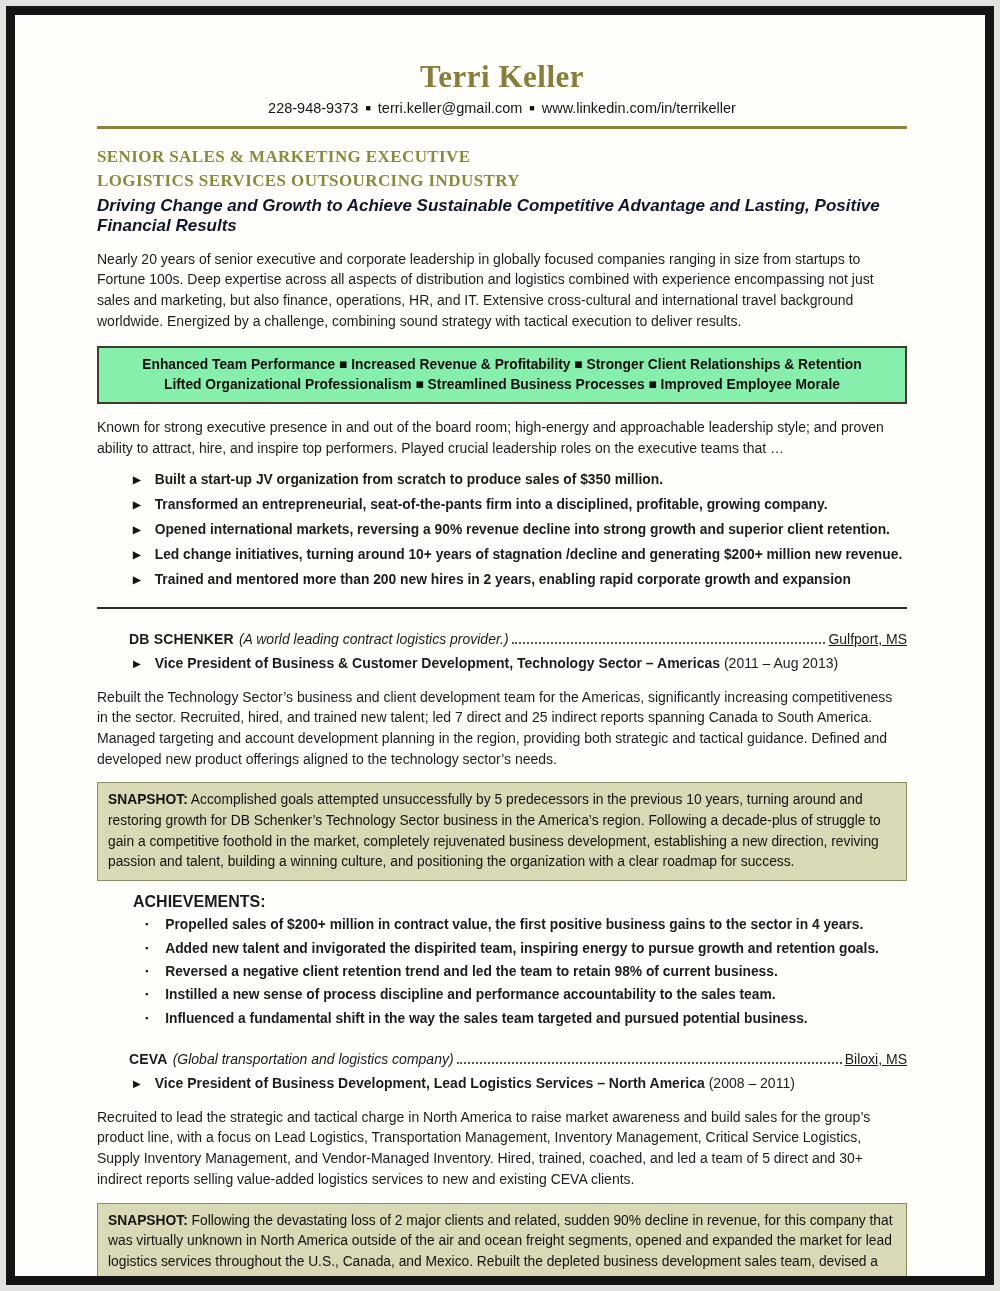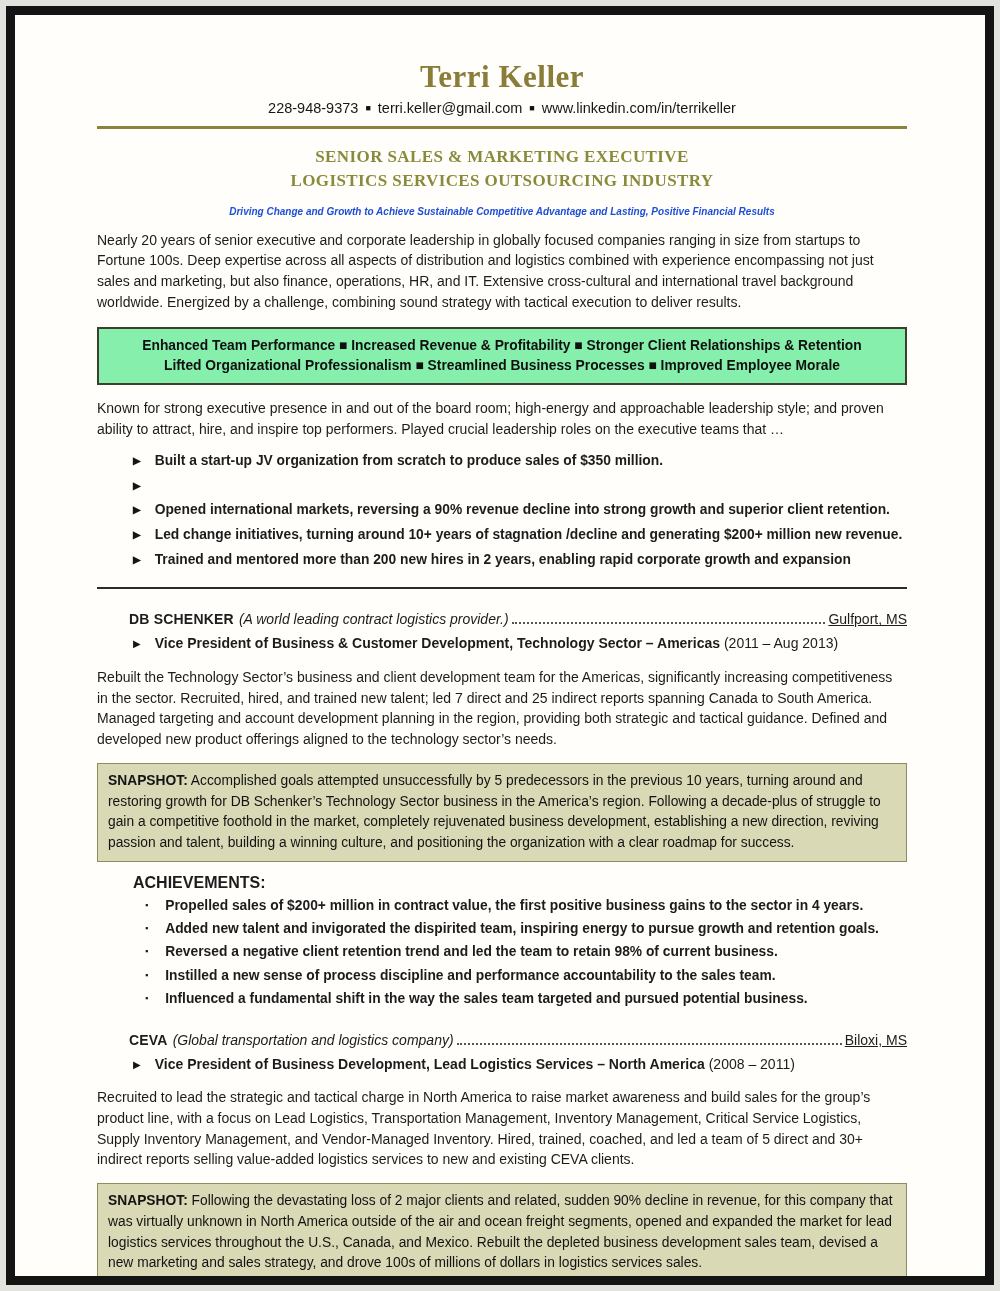--- a/index.html
+++ b/index.html
@@ -32,35 +32,35 @@
     font-size: 31px;
     font-weight: bold;
     color: #8a7d38;
     letter-spacing: .5px;
   }
   .header-line { font-size: 14.5px; margin-top: 5px; color: #171717; }
   .sep { font-size: 9px; vertical-align: 2px; padding: 0 7px; color: #111; }
   .rule-accent { height: 3px; background: #8a8339; margin-top: 10px; }
 
   
-  .headline { text-align: center; margin-top: 16px; }
+  .headline { margin-top: 16px; }
   .headline-title {
     font-family: "Liberation Serif", serif;
     font-weight: bold;
     font-size: 17px;
     color: #8a8a3c;
     letter-spacing: .4px;
     line-height: 1.4;
   }
   .tagline {
-    font-size: 10px;
+    font-size: 17px;
     font-style: italic;
     font-weight: bold;
-    color: #1d4ed8;
-    margin-top: 13px;
+    color: #0f172a;
+    margin-top: 3px;
   }
 
   .para { font-size: 14px; line-height: 1.48; margin-top: 13px; }
 
   
   .keywords {
     border: 2px solid #3e3e2d;
     background: #86efac;
     margin-top: 15px;
     padding: 7px 6px;
@@ -148,20 +148,21 @@
 
     <div class="para">Known for strong executive presence in and out of the board room; high-energy and approachable leadership style; and proven ability to attract, hire, and inspire top performers. Played crucial leadership roles on the executive teams that …</div>
 
     <div class="abullets">
       <div class="abullet">
         <span class="arrow">▶</span>
         <span>Built a start-up JV organization from scratch to produce sales of $350 million.</span>
       </div>
       <div class="abullet">
         <span class="arrow">▶</span>
+        <span>Transformed an entrepreneurial, seat-of-the-pants firm into a disciplined, profitable, growing company.</span>
       </div>
       <div class="abullet">
         <span class="arrow">▶</span>
         <span>Opened international markets, reversing a 90% revenue decline into strong growth and superior client retention.</span>
       </div>
       <div class="abullet">
         <span class="arrow">▶</span>
         <span>Led change initiatives, turning around 10+ years of stagnation /decline and generating $200+ million new revenue.</span>
       </div>
       <div class="abullet">

